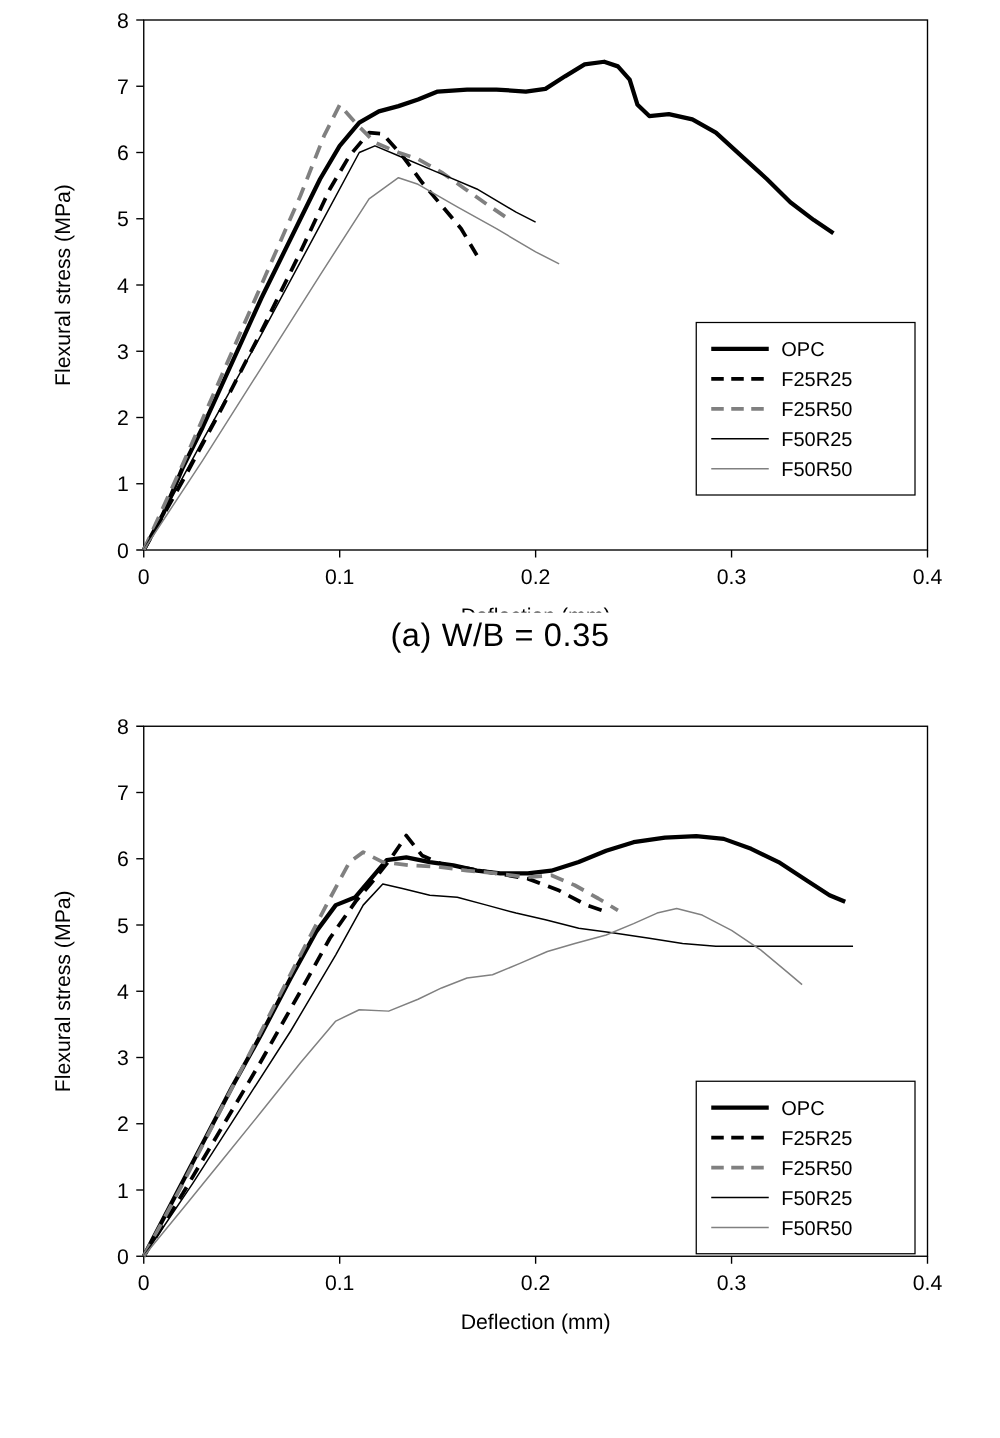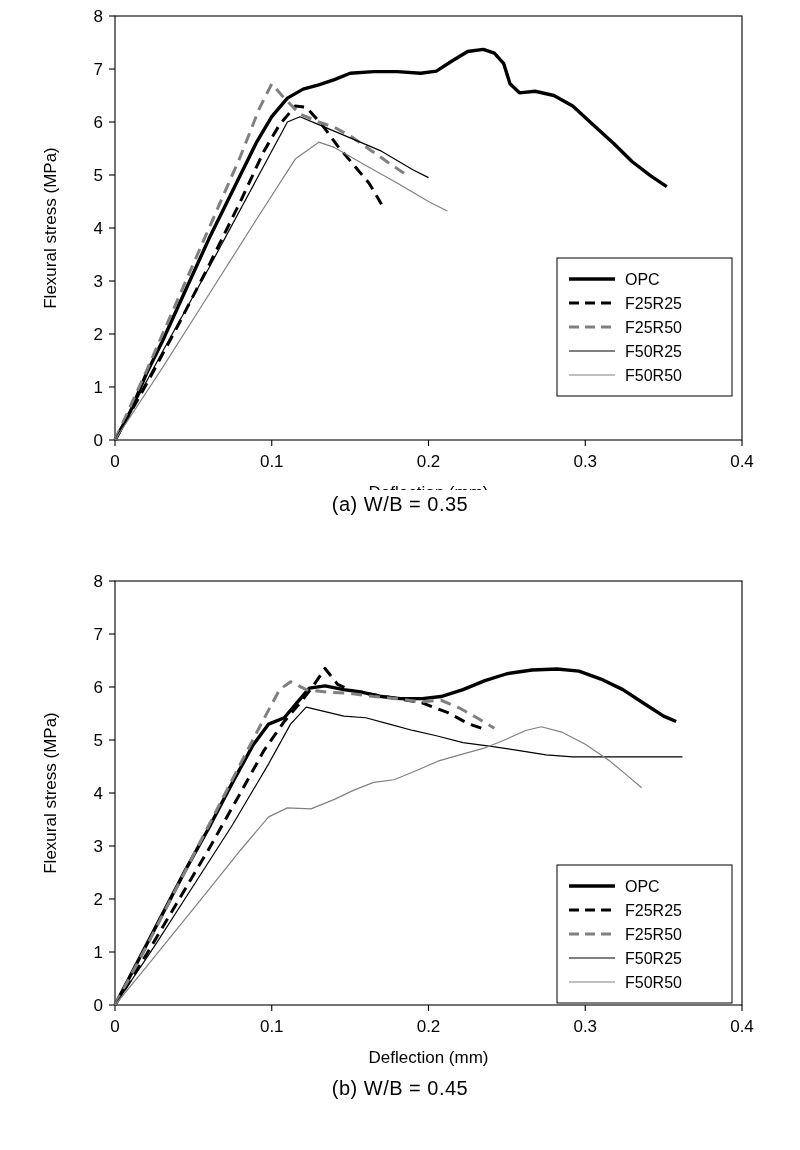--- a/index.html
+++ b/index.html
@@ -31,21 +31,21 @@
     position: relative;
     width: 760px;
     height: 100%;
     margin: 0 auto;
   }
   .caption {
     position: absolute;
     left: 0;
     width: 800px;
     text-align: center;
-    font-size: 20px;
+    font-size: 26px;
     letter-spacing: 0.5px;
   }
   #caption-a { top: 493px; }
   #caption-b { top: 512px; }
 
   svg.chart {
     display: block;
   }
   .tick {
     stroke: #000000;
@@ -182,16 +182,15 @@
           <line x1="549" y1="345" x2="595" y2="345" stroke="#000000" stroke-width="3" stroke-dasharray="10,6"></line>
           <text x="605" y="351" class="legend-label">F25R25</text>
           <line x1="549" y1="369" x2="595" y2="369" stroke="#808080" stroke-width="3" stroke-dasharray="10,6"></line>
           <text x="605" y="375" class="legend-label">F25R50</text>
           <line x1="549" y1="393" x2="595" y2="393" stroke="#000000" stroke-width="1.2"></line>
           <text x="605" y="399" class="legend-label">F50R25</text>
           <line x1="549" y1="417" x2="595" y2="417" stroke="#808080" stroke-width="1.2"></line>
           <text x="605" y="423" class="legend-label">F50R50</text>
         </svg>
     </div>
-    <div class="caption" id="caption-b">(b)  W/B  =  0.45</div>
   </div>
 
 </div>
 
 </body></html>

